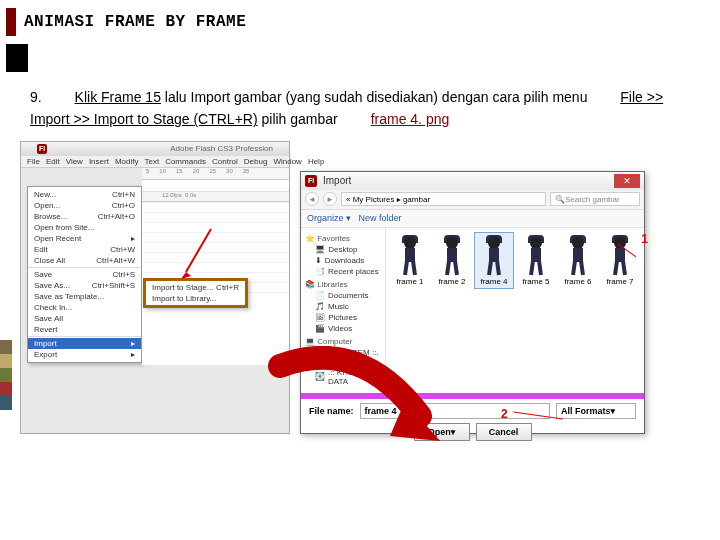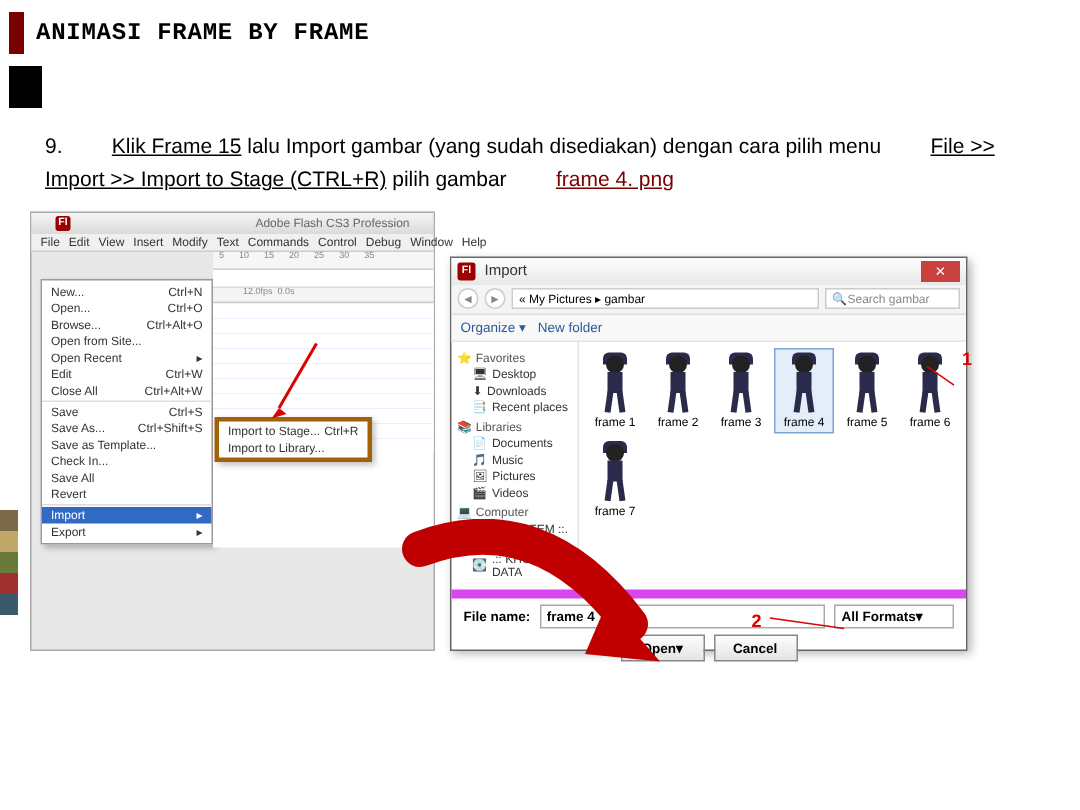--- a/index.html
+++ b/index.html
@@ -275,30 +275,20 @@
         <div class="thumb">
             <div class="char">
               <div class="hair"></div>
               <div class="head"></div>
               <div class="body"></div>
               <div class="leg1"></div>
               <div class="leg2"></div>
             </div>
             <span>frame 2</span>
           </div>
-        <div class="thumb">
-            <div class="char">
-              <div class="hair"></div>
-              <div class="head"></div>
-              <div class="body"></div>
-              <div class="leg1"></div>
-              <div class="leg2"></div>
-            </div>
-            <span>frame 3</span>
-          </div>
         <div class="thumb sel">
             <div class="char">
               <div class="hair"></div>
               <div class="head"></div>
               <div class="body"></div>
               <div class="leg1"></div>
               <div class="leg2"></div>
             </div>
             <span>frame 4</span>
           </div>

